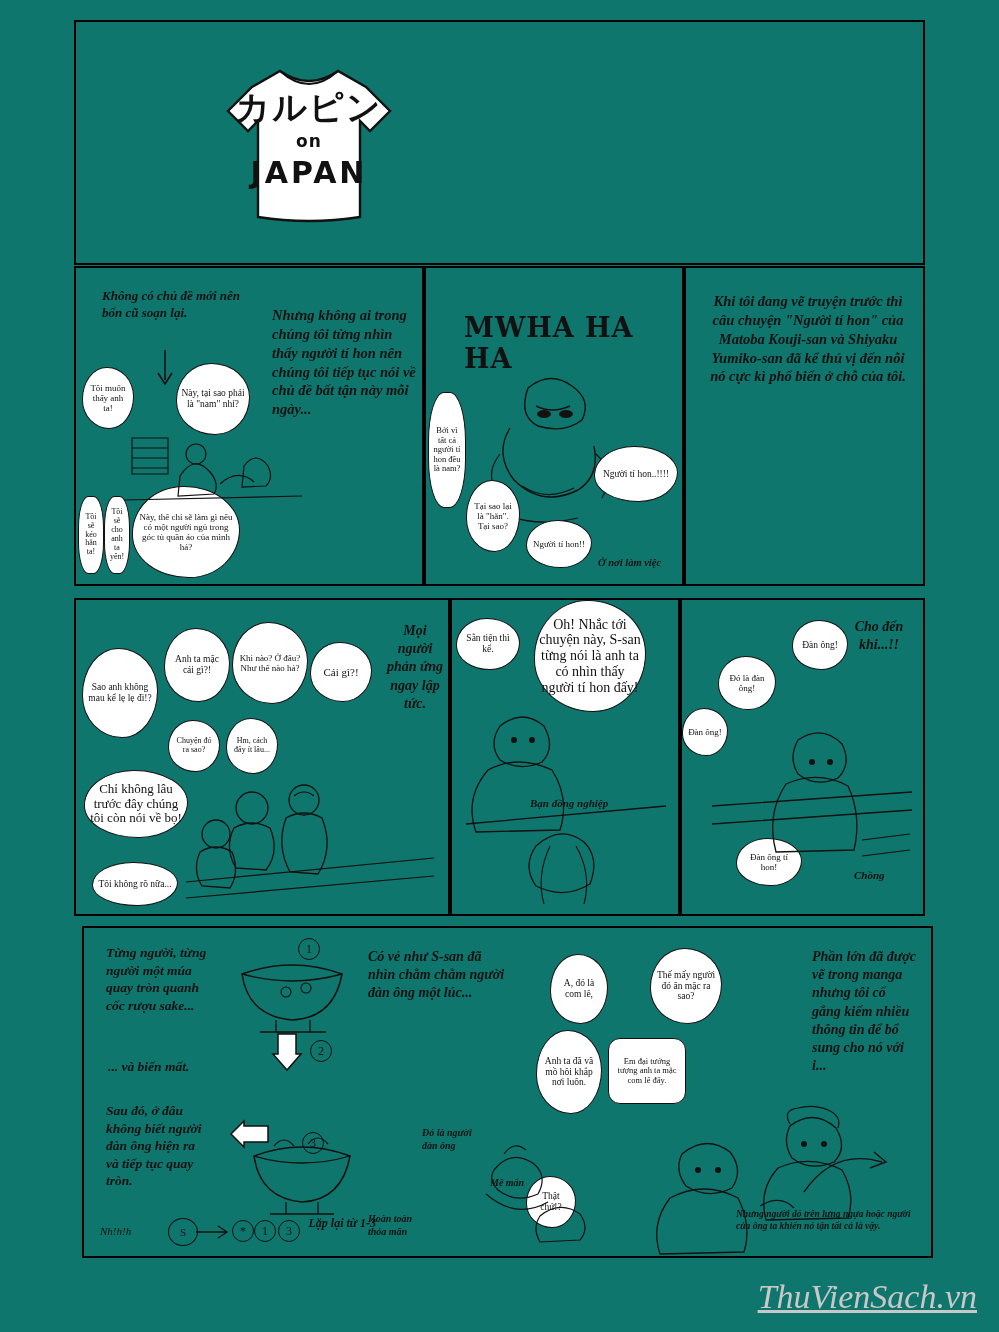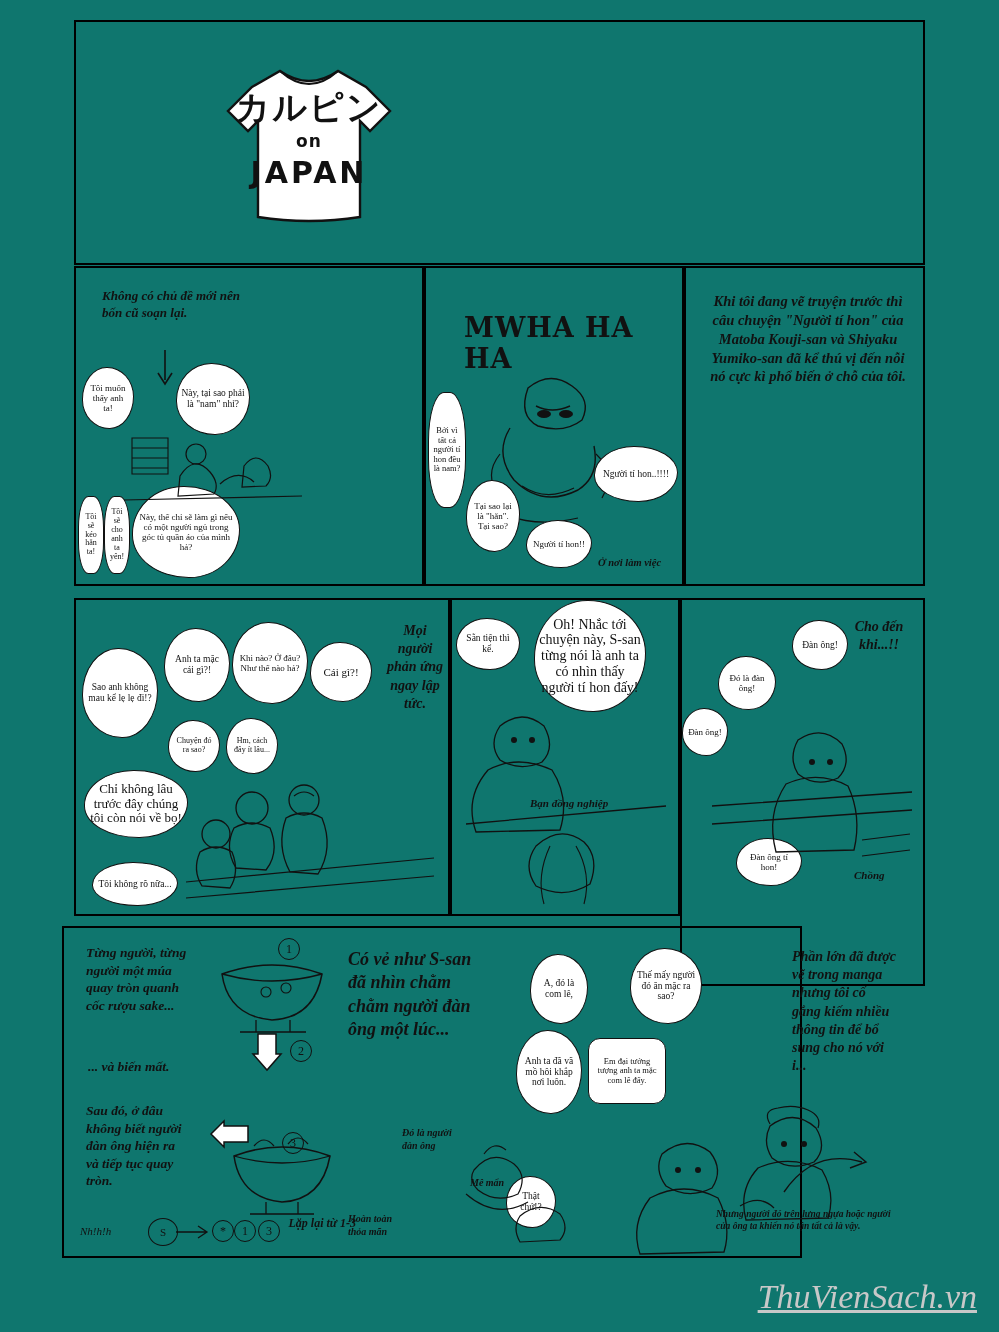--- a/index.html
+++ b/index.html
@@ -28,24 +28,24 @@
   .sk svg{display:block;overflow:visible;}
 
   
   #r1c1{left:74px;top:266px;width:350px;height:320px;}
   #r1c2{left:424px;top:266px;width:260px;height:320px;}
   #r1c3{left:684px;top:266px;width:241px;height:320px;}
 
   
   #r2c1{left:74px;top:598px;width:376px;height:318px;}
   #r2c2{left:450px;top:598px;width:230px;height:318px;}
-  #r2c3{left:680px;top:598px;width:245px;height:388px;}
-
-  
-  #r3{left:62px;top:926px;width:740px;height:332px;}
+  #r2c3{left:680px;top:598px;width:245px;height:318px;}
+
+  
+  #r3{left:82px;top:926px;width:851px;height:332px;}
 
   .mwha{position:absolute;font-family:"DejaVu Serif",serif;font-weight:bold;font-size:27px;letter-spacing:1px;}
   .wm{position:absolute;right:22px;bottom:16px;font-family:"Liberation Serif",serif;font-size:34px;color:#c8c8c8;font-style:italic;text-decoration:underline;}
   .foot{position:absolute;font-family:"Liberation Serif",serif;font-weight:bold;font-size:15px;line-height:1.35;}
   .num-c{position:absolute;border:1.5px solid #111;border-radius:50%;display:flex;align-items:center;justify-content:center;font-size:12px;font-family:"Liberation Serif",serif;}
 </style>
 </head>
 <body>
 
 <div class="page">
@@ -83,20 +83,21 @@
       <svg width="180" height="110">
         <path d="M8 60 L8 24 L44 24 L44 60 Z M8 34 L44 34 M8 44 L44 44 M8 54 L44 54" fill="none" stroke="#111" stroke-width="1.1"></path>
         <path d="M56 62 q14 -22 30 -4 q10 12 4 22 l-36 2 z" fill="none" stroke="#111" stroke-width="1.2"></path>
         <circle cx="72" cy="40" r="10" fill="none" stroke="#111" stroke-width="1.2"></circle>
         <path d="M96 70 q18 -16 34 -2" fill="none" stroke="#111" stroke-width="1.2"></path>
         <path d="M0 86 L178 82" stroke="#111" stroke-width="1.2" fill="none"></path>
         <path d="M120 52 q12 -16 24 0 q6 12 -2 20 l-24 1 z" fill="none" stroke="#111" stroke-width="1.2"></path>
       </svg>
     </div>
 
+    <div class="txt ital" style="left:196px;top:38px;width:146px;font-size:14.5px;">Nhưng không ai trong chúng tôi từng nhìn thấy người tí hon nên chúng tôi tiếp tục nói về chủ đề bất tận này mỗi ngày...</div>
   </div>
 
   <div class="frame" id="r1c2">
     <div class="mwha" style="left:38px;top:44px;">MWHA HA HA</div>
 
     <div class="sk" style="left:44px;top:90px;">
       <svg width="200" height="190">
         <path d="M58 30 q22 -18 44 -2 q20 14 10 34 q-18 14 -44 6 q-20 -10 -10 -38 z" fill="none" stroke="#111" stroke-width="1.4"></path>
         <path d="M66 48 q16 8 34 0" fill="none" stroke="#111" stroke-width="1.4"></path>
         <path d="M40 70 q-16 26 4 52 q28 28 64 10 q22 -14 16 -44" fill="none" stroke="#111" stroke-width="1.4"></path>
@@ -225,21 +226,21 @@
     <div class="sk" style="left:112px;top:296px;">
       <svg width="34" height="16">
           <path d="M0 8 L30 8 M22 2 L31 8 L22 14" fill="none" stroke="#111" stroke-width="1.3"></path>
         </svg>
     </div>
     <div class="num-c" style="left:148px;top:292px;width:20px;height:20px;">*</div>
     <div class="num-c" style="left:170px;top:292px;width:20px;height:20px;">1</div>
     <div class="num-c" style="left:194px;top:292px;width:20px;height:20px;">3</div>
     <div class="txt ital" style="left:216px;top:288px;width:76px;font-size:12px;text-align:right;">Lặp lại từ 1-3</div>
 
-    <div class="txt ital" style="left:284px;top:20px;width:140px;font-size:18px;">Có vẻ như S-san đã nhìn chằm chằm người đàn ông một lúc...</div>
+    <div class="txt ital" style="left:284px;top:20px;width:140px;font-size:14px;">Có vẻ như S-san đã nhìn chằm chằm người đàn ông một lúc...</div>
 
     <div class="bubble" style="left:466px;top:26px;width:58px;height:70px;font-size:9.5px;">A, đó là com lê,</div>
     <div class="bubble" style="left:452px;top:102px;width:66px;height:84px;font-size:9.5px;">Anh ta đã vã mồ hôi khắp nơi luôn.</div>
     <div class="bubble" style="left:566px;top:20px;width:72px;height:76px;font-size:9.5px;">Thế mấy người đó ăn mặc ra sao?</div>
     <div class="bubble" style="left:524px;top:110px;width:78px;height:66px;font-size:8.5px;border-radius:12px;">Em đại tưởng tượng anh ta mặc com lê đấy.</div>
     <div class="bubble" style="left:442px;top:248px;width:50px;height:52px;font-size:9.5px;">Thật chứ!?</div>
     <div class="txt ital" style="left:406px;top:248px;font-size:10px;">Mê mẩn</div>
     <div class="txt ital" style="left:284px;top:284px;width:64px;font-size:10px;">Hoàn toàn thỏa mãn</div>
     <div class="txt ital" style="left:338px;top:198px;width:64px;font-size:10px;">Đó là người đàn ông</div>
 

